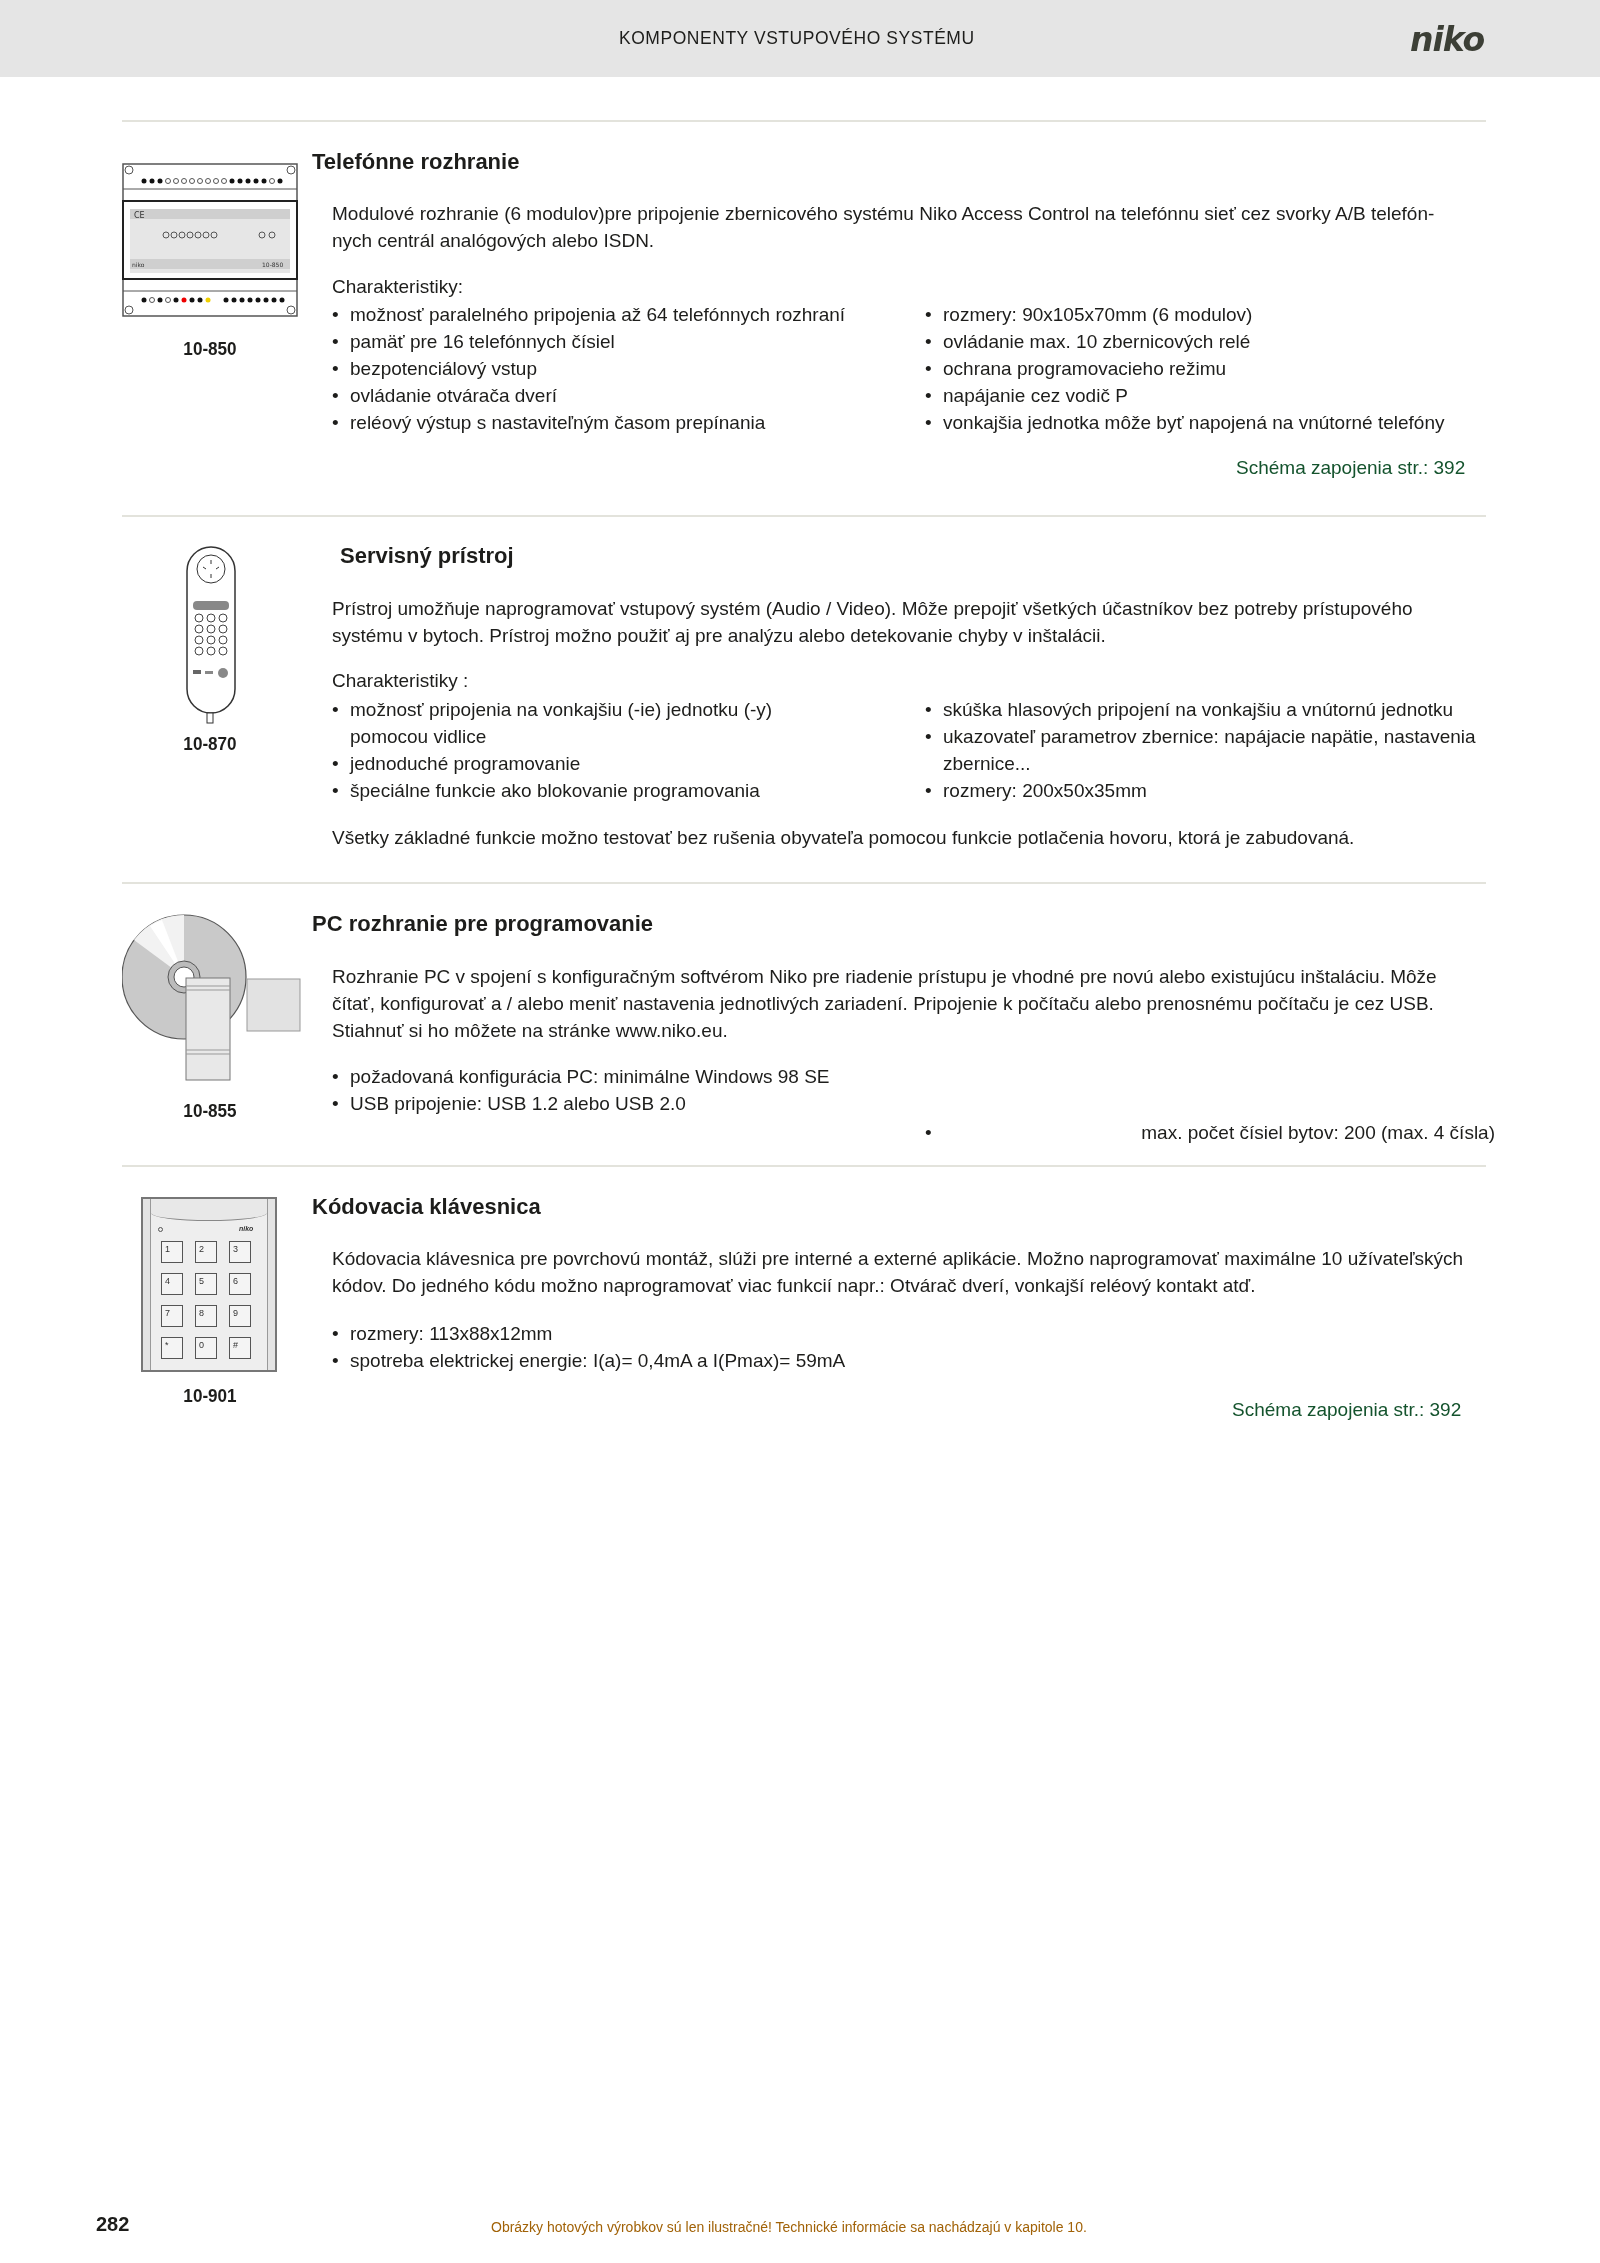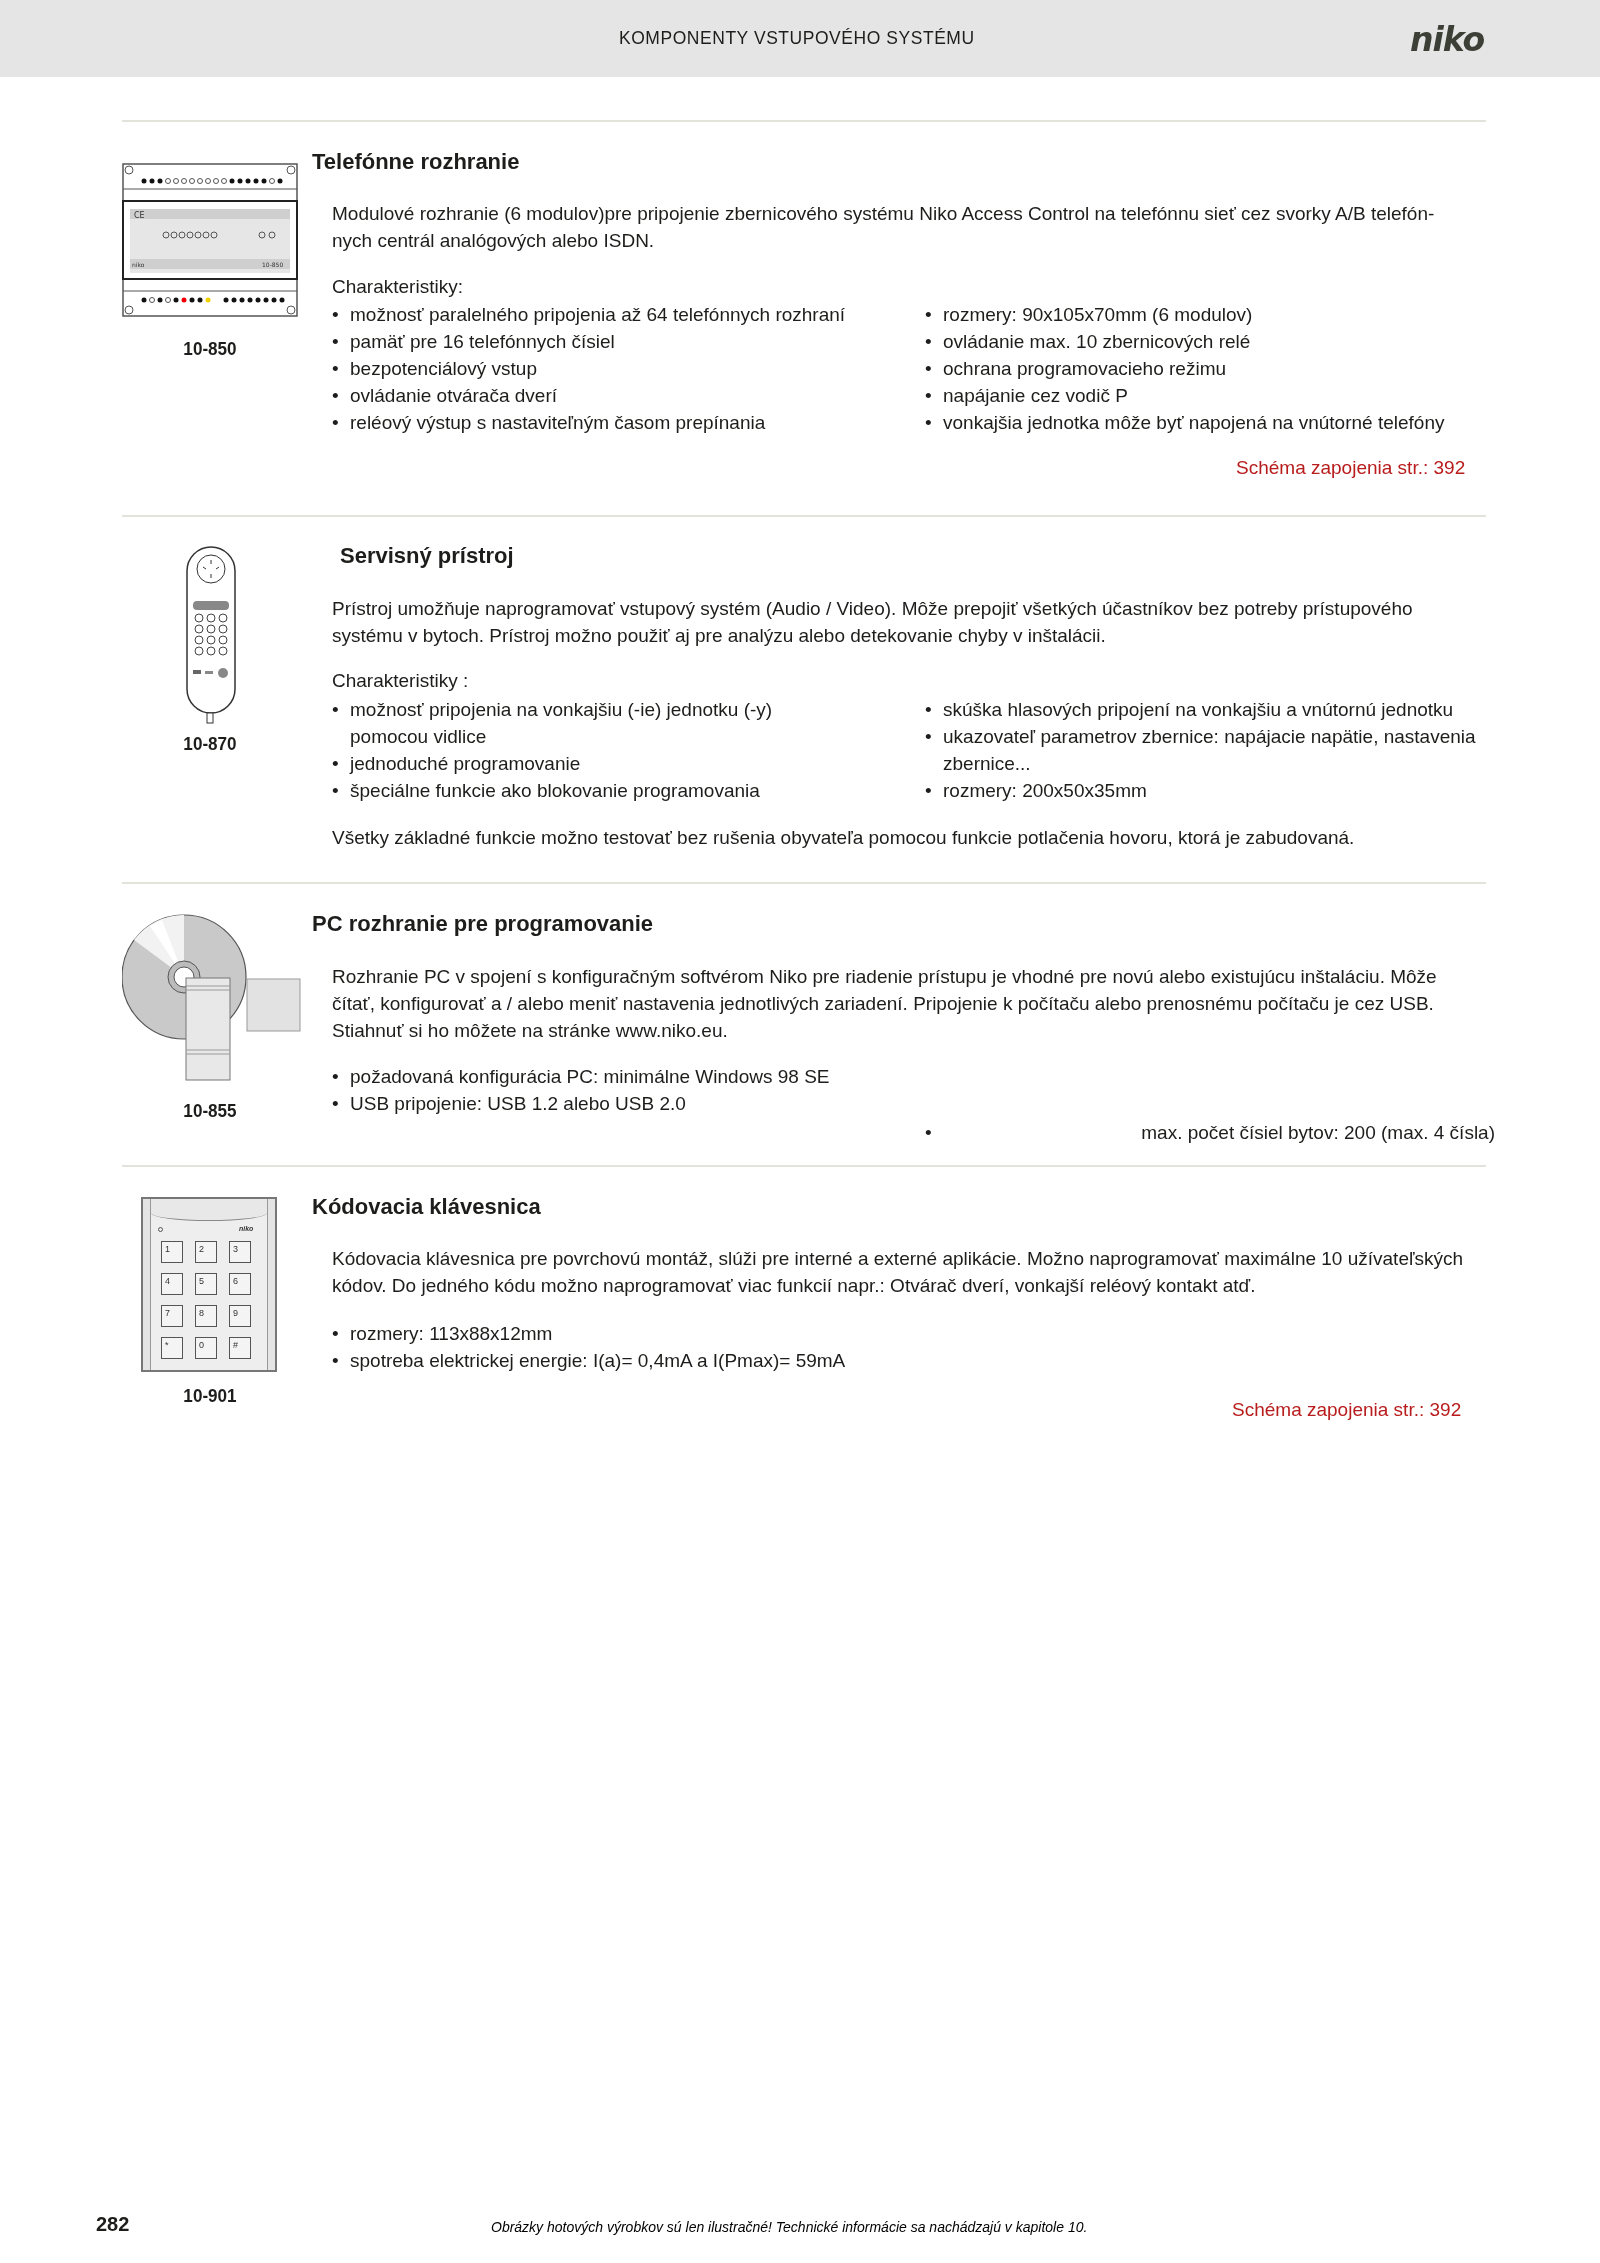--- a/index.html
+++ b/index.html
@@ -15,24 +15,24 @@
   .product-image { position: absolute; }
   .product-code { position: absolute; width: 200px; text-align: center; font-size: 19px; font-weight: bold; transform: scaleX(0.9); }
 
   .section-title { position: absolute; left: 312px; font-size: 22px; font-weight: bold; }
   .para { position: absolute; left: 332px; width: 1152px; font-size: 19px; line-height: 27px; }
   .char-label { position: absolute; left: 332px; font-size: 19px; }
   .blist { position: absolute; list-style: none; font-size: 19px; line-height: 27px; }
   .blist li { position: relative; padding-left: 18px; }
   .blist li::before { content: "•"; position: absolute; left: 0; top: 0; }
 
-  .schema-link { position: absolute; font-size: 19px; color: #b91c1c; cursor: pointer; }
+  .schema-link { position: absolute; font-size: 19px; color: #14532d; cursor: pointer; }
 
   .page-number { position: absolute; left: 96px; top: 2213px; font-size: 20px; font-weight: bold; }
-  .footer-note { position: absolute; left: 491px; top: 2219px; font-size: 14px; color: #000000; font-style: italic; }
+  .footer-note { position: absolute; left: 491px; top: 2219px; font-size: 14px; color: #a16207; }
 </style>
 </head>
 <body>
 
 <div class="header">
   <div class="header-title">KOMPONENTY VSTUPOVÉHO SYSTÉMU</div>
   <div class="logo">niko</div>
 </div>
 
 <div class="divider" style="top:120px"></div>

